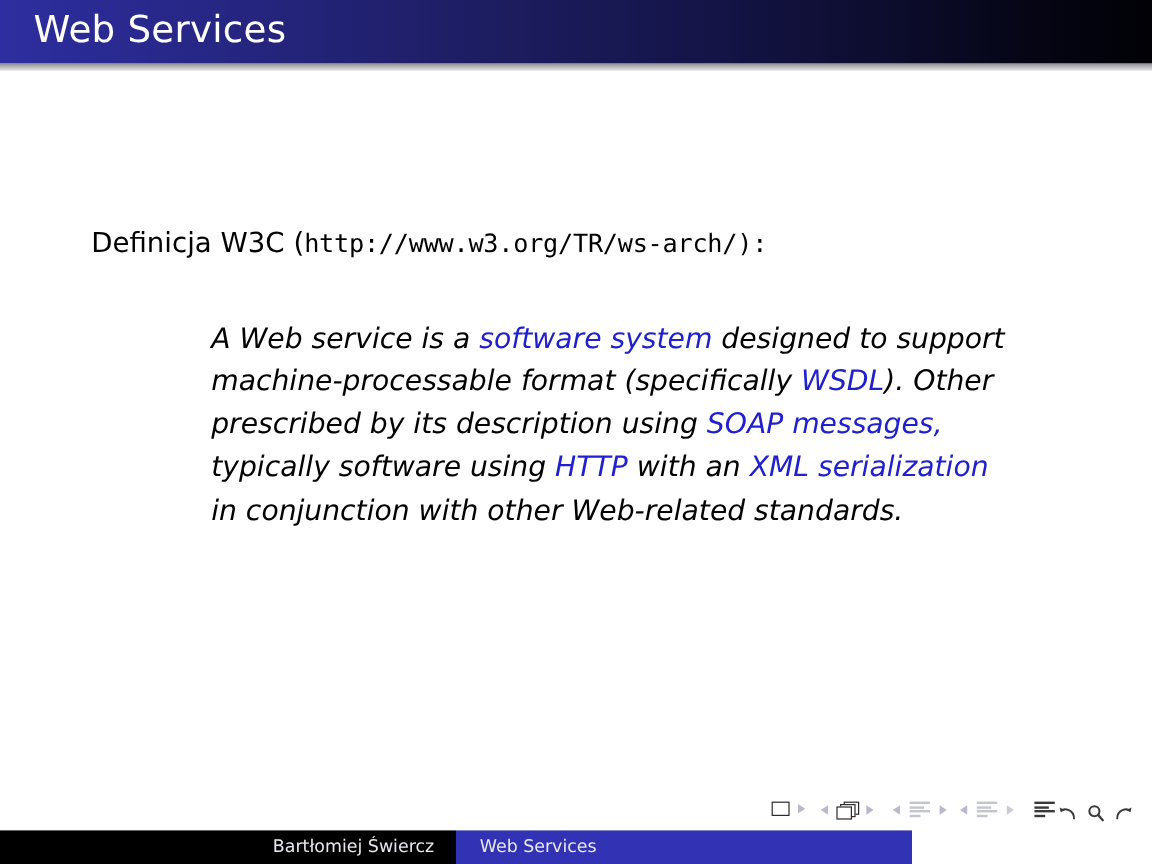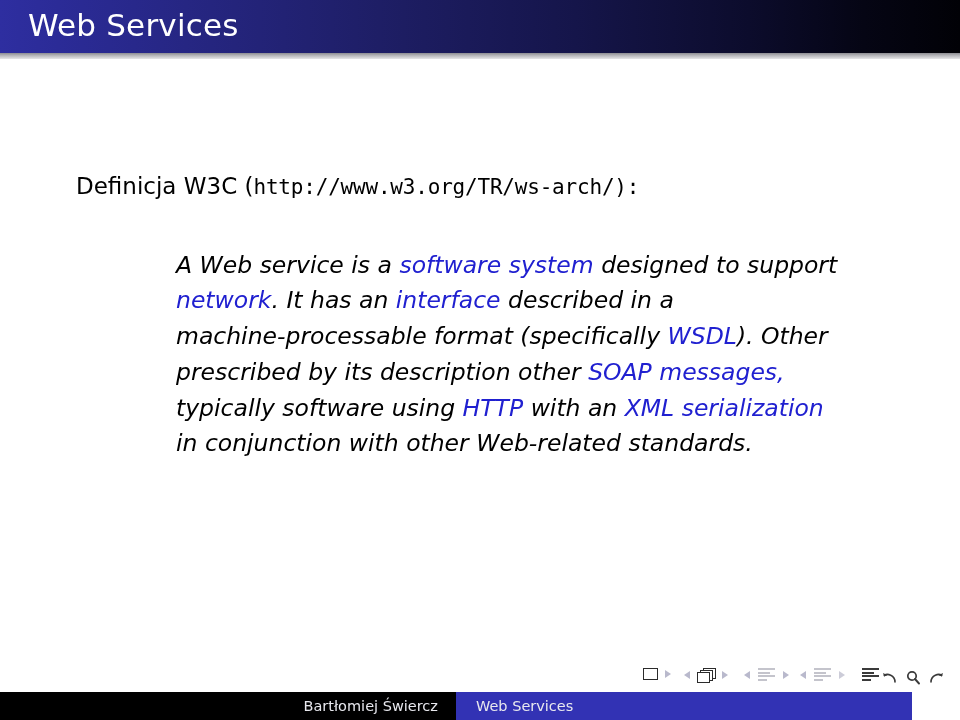--- a/index.html
+++ b/index.html
@@ -47,21 +47,21 @@
     color: #ffffff;
     letter-spacing: 0.2px;
     font-family: "DejaVu Sans", sans-serif;
     font-weight: 400;
   }
 
   
   #content {
     position: absolute;
     left: 0;
-    top: 56px;
+    top: 73px;
     width: 960px;
     height: 600px;
   }
 
   #definition-line {
     position: absolute;
     left: 76px;
     top: 118px;
     font-size: 23px;
     color: #000000;
@@ -176,21 +176,21 @@
     align-items: center;
     gap: 3px;
   }
   .ctrl { width: 20px; height: 20px; }
 
   
   #footer {
     position: absolute;
     left: 0;
     top: 692px;
-    width: 912px;
+    width: 760px;
     height: 28px;
     display: flex;
   }
   #footer-left {
     width: 480px;
     height: 28px;
     background: #000000;
     display: flex;
     align-items: center;
     justify-content: flex-end;
@@ -221,23 +221,22 @@
 <div id="titlebar-underline"></div>
 
 <div id="content">
 
   <div id="definition-line">
     <span>Definicja W3C (</span><span class="mono">http://www.w3.org/TR/ws-arch/</span><span class="mono">):</span>
   </div>
 
   <blockquote id="quote-block">
       <div class="qline"><span>A Web service is a </span><span class="hl">software system</span><span> designed to support</span></div>
-      <div class="qline"><span class="hl">network</span><span>. It has an </span><span class="hl">interface</span><span> described in a</span></div>
       <div class="qline"><span>machine-processable format (specifically </span><span class="hl">WSDL</span><span>). Other</span></div>
-      <div class="qline"><span>prescribed by its description other </span><span class="hl">SOAP messages,</span></div>
+      <div class="qline"><span>prescribed by its description using </span><span class="hl">SOAP messages,</span></div>
       <div class="qline"><span>typically software using </span><span class="hl">HTTP</span><span> with an </span><span class="hl">XML serialization</span></div>
       <div class="qline"><span>in conjunction with other Web-related standards.</span></div>
     </blockquote>
 
 </div>
 
 <div id="mininav">
 
   <div class="nav-group" style="left:640px; top:4px;">
     <span class="nav-item">

